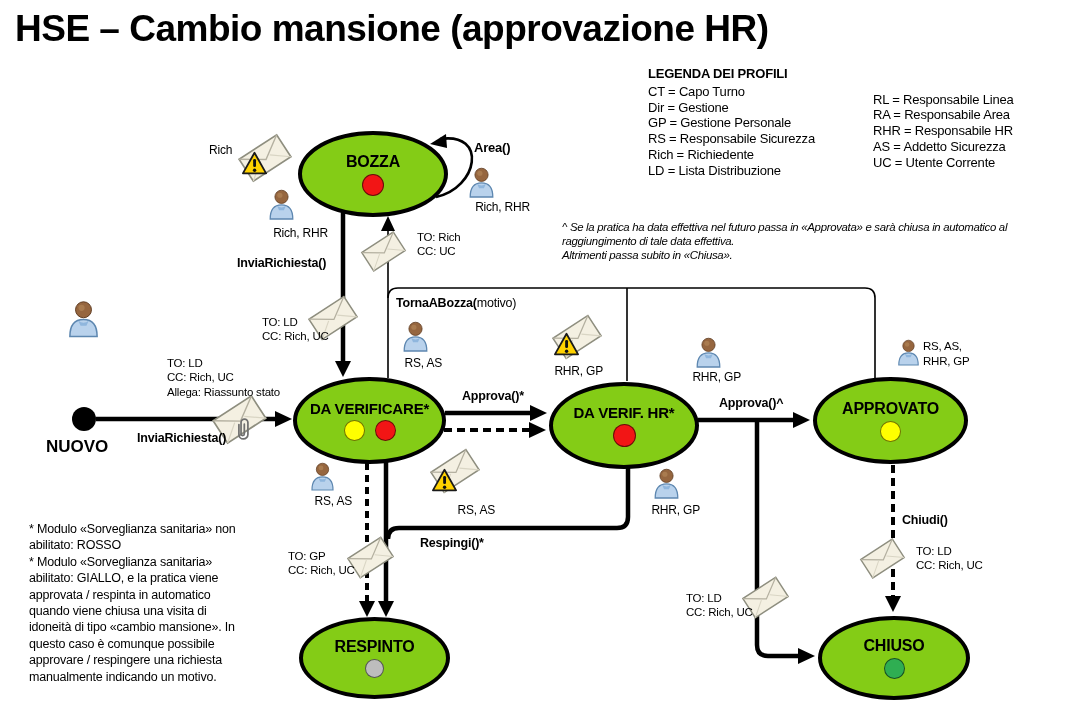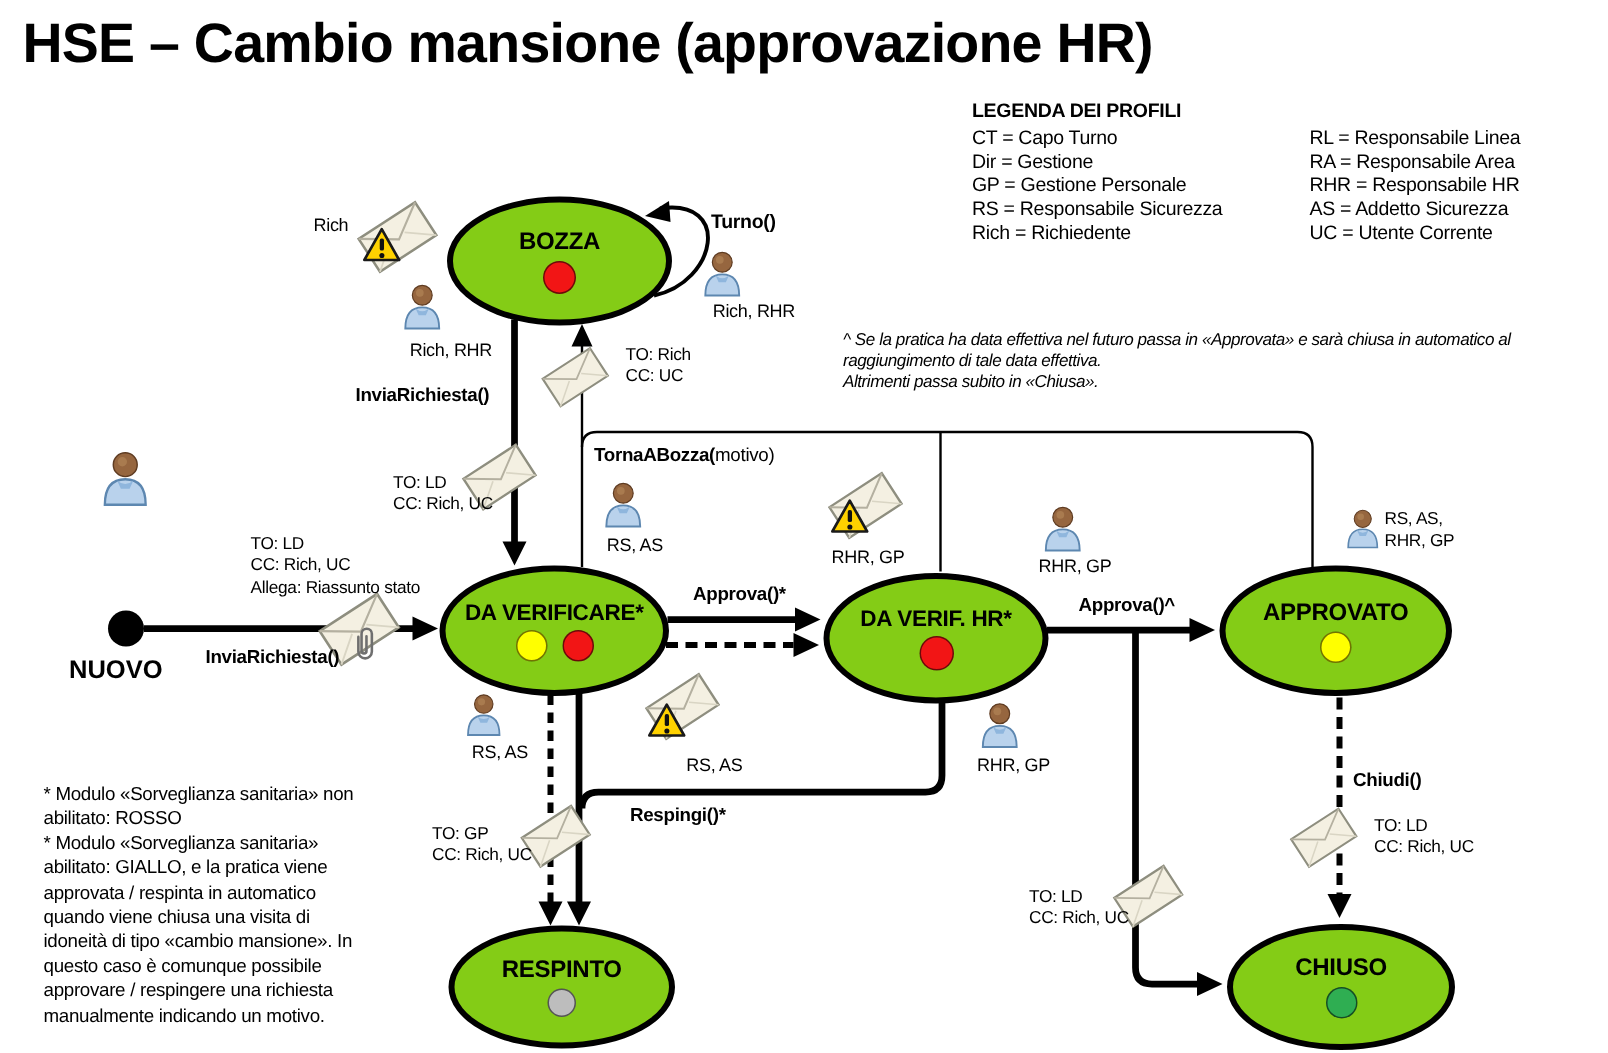--- a/index.html
+++ b/index.html
@@ -220,21 +220,21 @@
   <svg class="icon" style="left:346px;top:533px" width="49" height="49" viewBox="0 0 60 60">
       <use href="#sym-env"></use>
     </svg>
   <svg class="icon" style="left:741px;top:573px" width="49" height="49" viewBox="0 0 60 60">
       <use href="#sym-env"></use>
     </svg>
   <svg class="icon" style="left:859px;top:535px" width="47" height="47" viewBox="0 0 60 60">
       <use href="#sym-env"></use>
     </svg>
 
-  <div class="edge-label" style="left:474px;top:140px;font-size:13px">Turno()</div>
+  <div class="edge-label" style="left:474px;top:140px;font-size:13px">Area()</div>
   <div class="edge-label" style="left:237px;top:256px">InviaRichiesta()</div>
   <div class="edge-label" style="left:137px;top:431px">InviaRichiesta()</div>
   <div class="edge-label" style="left:396px;top:296px"><span>TornaABozza(</span><span style="font-weight:normal">motivo)</span></div>
   <div class="edge-label" style="left:462px;top:389px">Approva()*</div>
   <div class="edge-label" style="left:719px;top:396px">Approva()^</div>
   <div class="edge-label" style="left:420px;top:536px">Respingi()*</div>
   <div class="edge-label" style="left:902px;top:513px">Chiudi()</div>
 
   <div class="mail-label" style="left:167px;top:356px">TO: LD
 CC: Rich, UC
@@ -264,20 +264,21 @@
 
   <div class="legend">
     <div class="legend-heading">LEGENDA DEI PROFILI</div>
     <div class="legend-cols">
       <div class="legend-col1">
         <div>CT = Capo Turno</div>
         <div>Dir = Gestione</div>
         <div>GP = Gestione Personale</div>
         <div>RS = Responsabile Sicurezza</div>
         <div>Rich = Richiedente</div>
+        <div>LD = Lista Distribuzione</div>
       </div>
       <div class="legend-col2">
         <div>RL = Responsabile Linea</div>
         <div>RA = Responsabile Area</div>
         <div>RHR = Responsabile HR</div>
         <div>AS = Addetto Sicurezza</div>
         <div>UC = Utente Corrente</div>
       </div>
     </div>
   </div>

